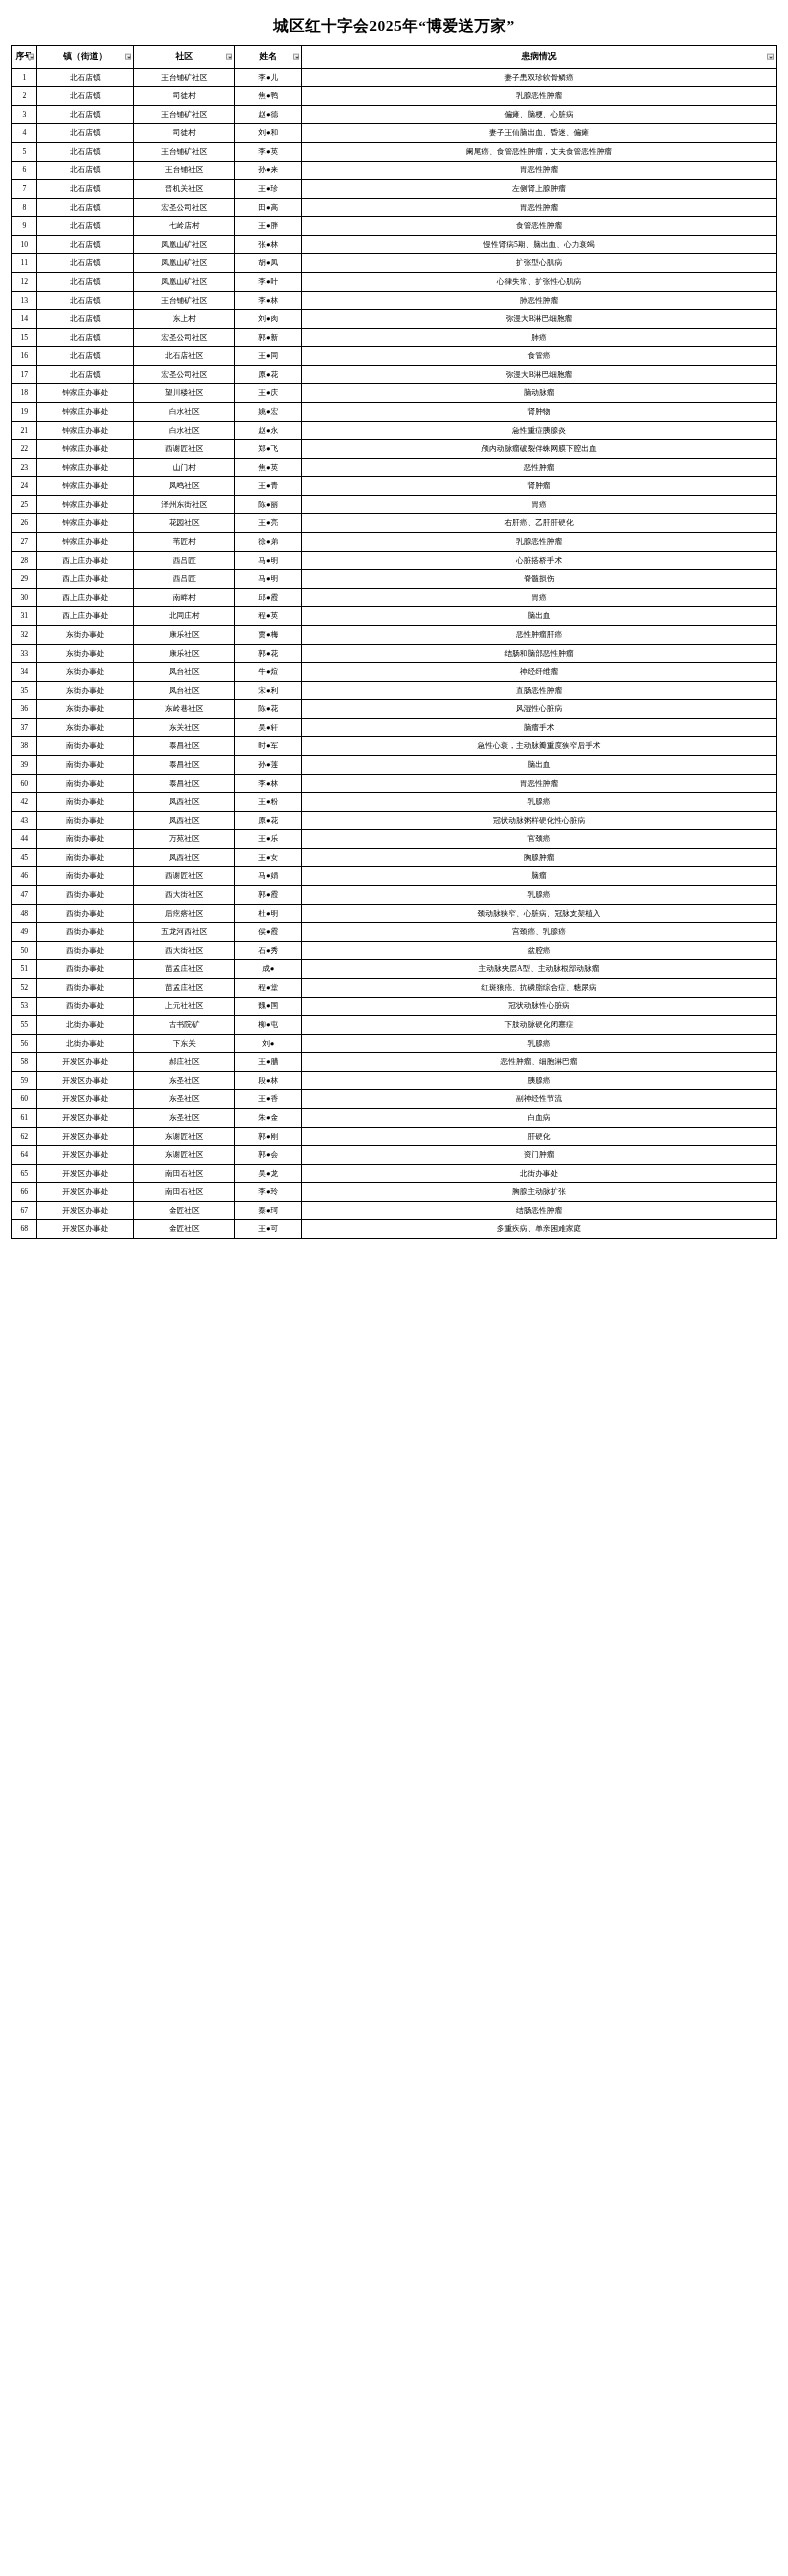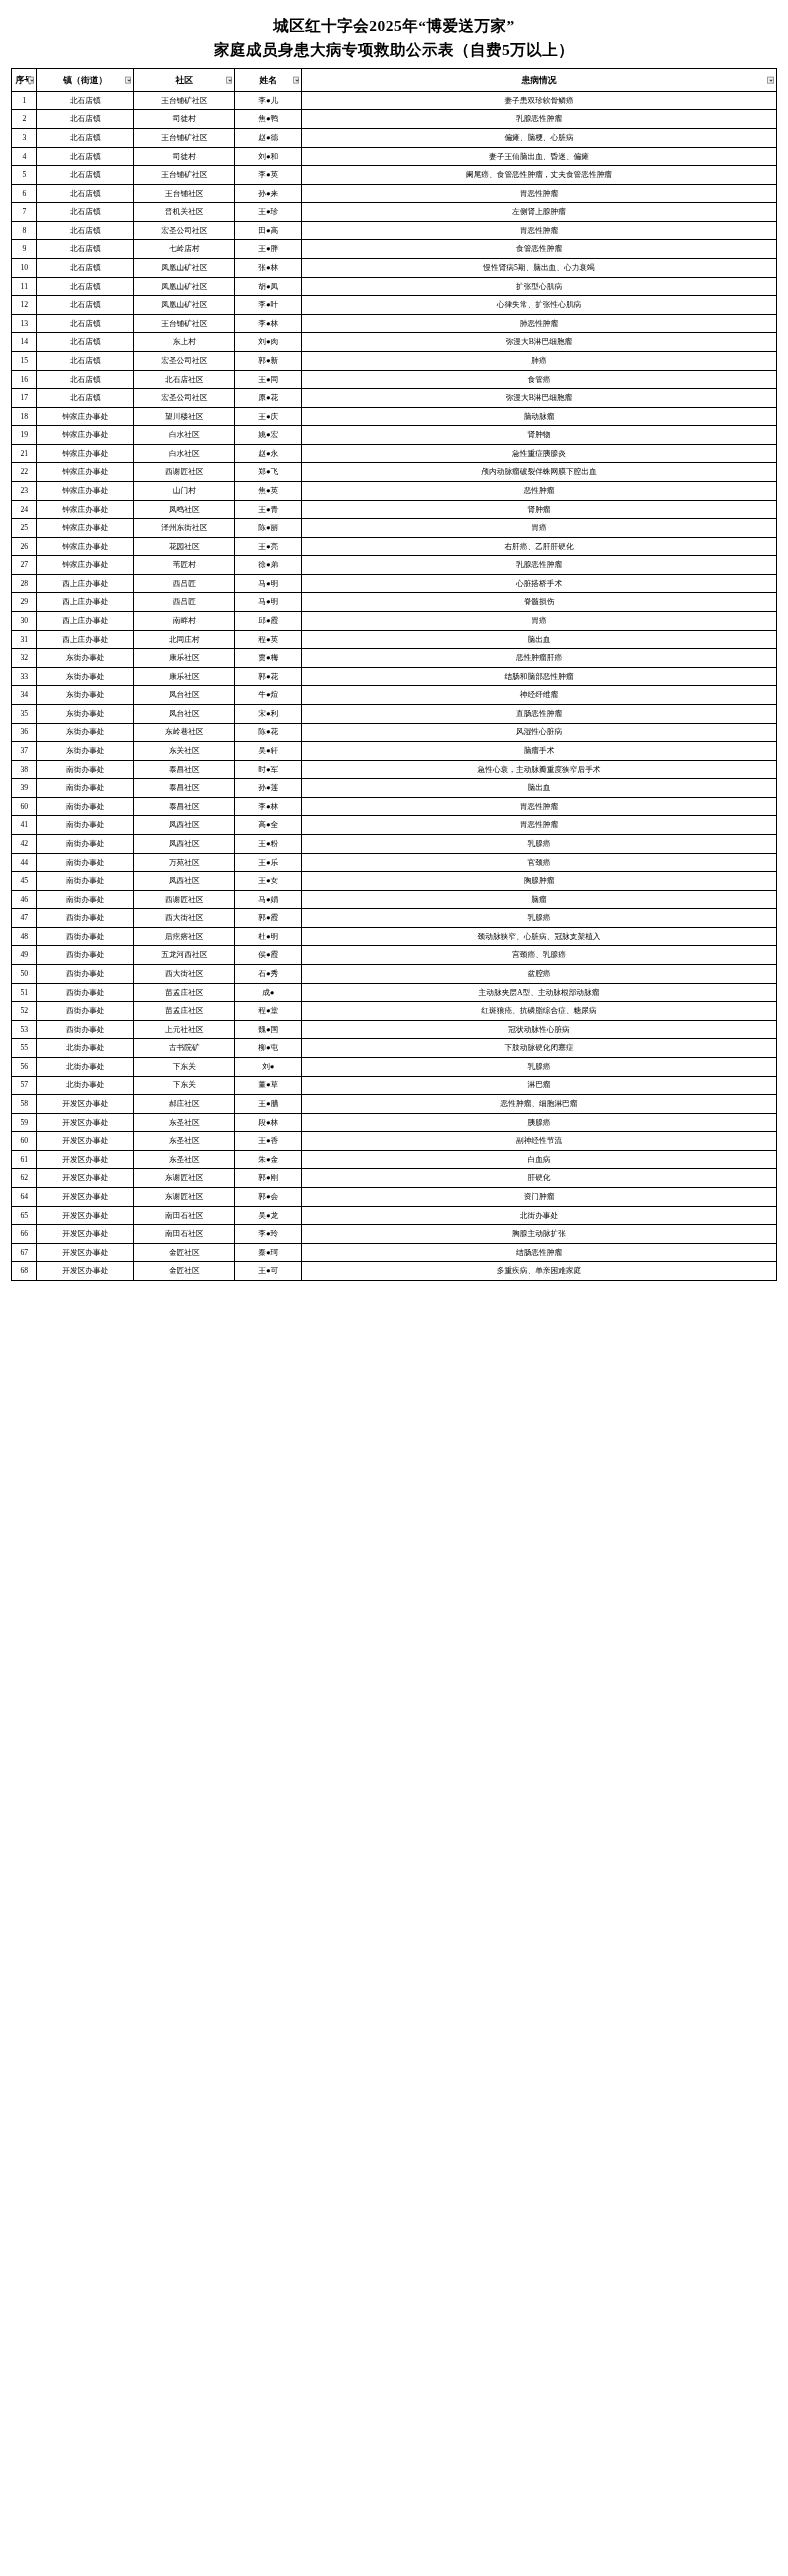--- a/index.html
+++ b/index.html
@@ -80,21 +80,20 @@
   }
   tr.row:nth-child(n) td { height: 13.4px; }
 </style>
 </head>
 <body>
 
 <div class="page">
 
   <div class="title-block">
     <div class="title-line">城区红十字会2025年“博爱送万家”</div>
-    <div class="title-line">家庭成员身患大病专项救助公示表（自费5万以上）</div>
   </div>
 
   <table class="main">
     <colgroup>
       <col class="col-idx">
       <col class="col-town">
       <col class="col-comm">
       <col class="col-name">
       <col class="col-ill">
     </colgroup>
@@ -390,32 +389,32 @@
           <td class="ill">脑出血</td>
         </tr>
         <tr class="row">
           <td class="idx">60</td>
           <td class="town">南街办事处</td>
           <td class="comm">泰昌社区</td>
           <td class="name">李●林</td>
           <td class="ill">胃恶性肿瘤</td>
         </tr>
         <tr class="row">
-          <td class="idx">41</td>
-          <td class="town">南街办事处</td>
-          <td class="comm">凤西社区</td>
-          <td class="name">高●全</td>
-          <td class="ill">胃恶性肿瘤</td>
-        </tr>
-        <tr class="row">
           <td class="idx">42</td>
           <td class="town">南街办事处</td>
           <td class="comm">凤西社区</td>
           <td class="name">王●粉</td>
           <td class="ill">乳腺癌</td>
+        </tr>
+        <tr class="row">
+          <td class="idx">43</td>
+          <td class="town">南街办事处</td>
+          <td class="comm">凤西社区</td>
+          <td class="name">原●花</td>
+          <td class="ill">冠状动脉粥样硬化性心脏病</td>
         </tr>
         <tr class="row">
           <td class="idx">44</td>
           <td class="town">南街办事处</td>
           <td class="comm">万苑社区</td>
           <td class="name">王●乐</td>
           <td class="ill">官颈癌</td>
         </tr>
         <tr class="row">
           <td class="idx">45</td>
@@ -486,27 +485,20 @@
           <td class="comm">古书院矿</td>
           <td class="name">柳●屯</td>
           <td class="ill">下肢动脉硬化闭塞症</td>
         </tr>
         <tr class="row">
           <td class="idx">56</td>
           <td class="town">北街办事处</td>
           <td class="comm">下东关</td>
           <td class="name">刘●</td>
           <td class="ill">乳腺癌</td>
-        </tr>
-        <tr class="row">
-          <td class="idx">57</td>
-          <td class="town">北街办事处</td>
-          <td class="comm">下东关</td>
-          <td class="name">董●草</td>
-          <td class="ill">淋巴瘤</td>
         </tr>
         <tr class="row">
           <td class="idx">58</td>
           <td class="town">开发区办事处</td>
           <td class="comm">郝庄社区</td>
           <td class="name">王●腊</td>
           <td class="ill">恶性肿瘤、细胞淋巴瘤</td>
         </tr>
         <tr class="row">
           <td class="idx">59</td>

